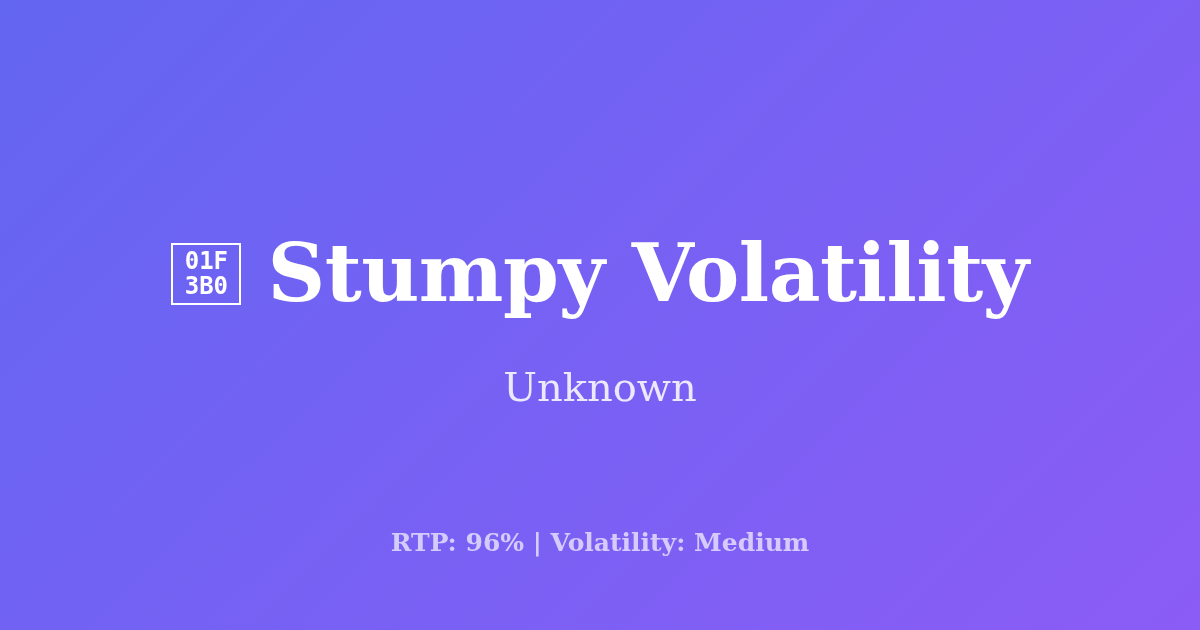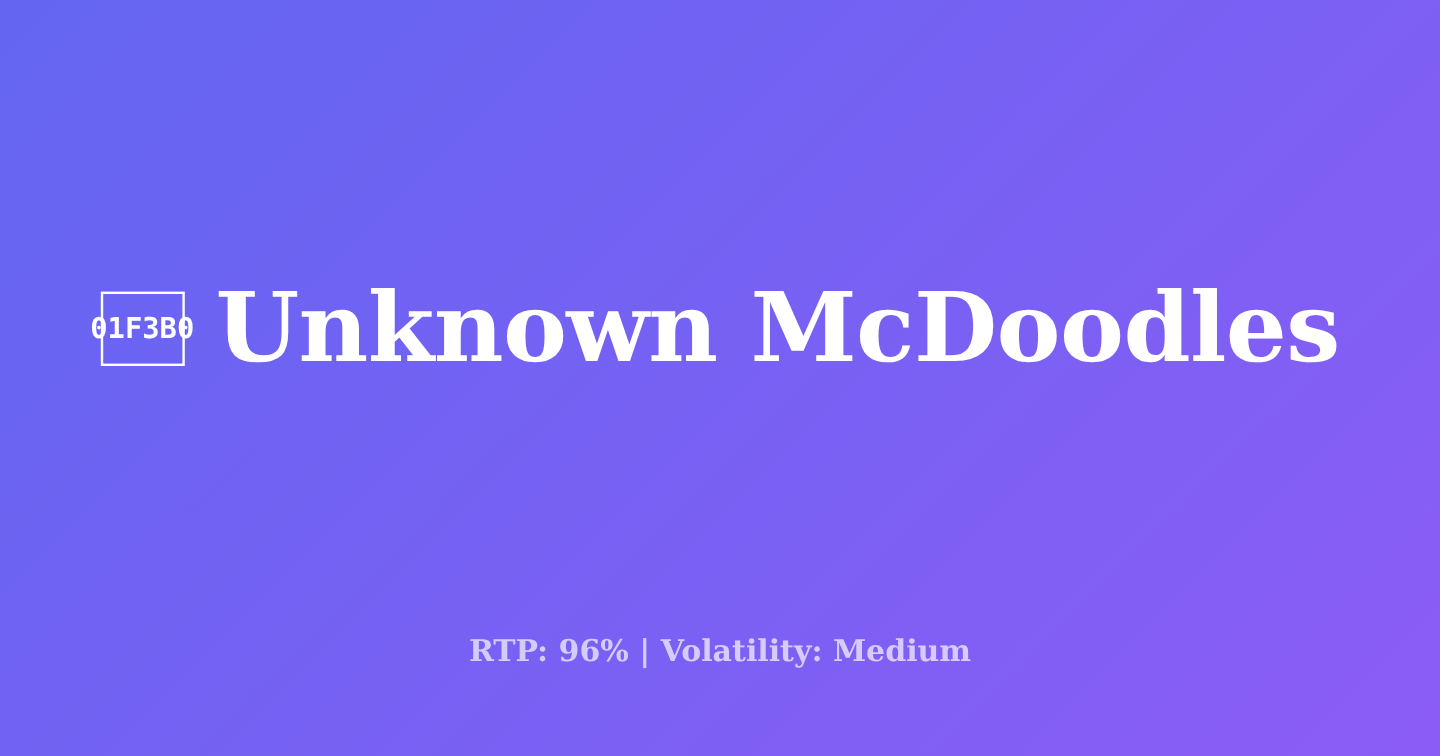--- a/index.html
+++ b/index.html
@@ -37,21 +37,21 @@
     gap: 26px;
     height: 90px;
   }
 
   .tofu-icon {
     box-sizing: border-box;
     width: 70px;
     height: 62px;
     border: 2px solid #ffffff;
     display: flex;
-    flex-direction: row;
+    flex-direction: column;
     align-items: center;
     justify-content: center;
     flex: 0 0 auto;
     margin-top: 2px;
     text-align: center;
   }
   .tofu-icon .tofu-row {
     font-family: "DejaVu Sans Mono", "Liberation Mono", monospace;
     font-size: 24px;
     line-height: 25px;
@@ -106,20 +106,21 @@
 
 <div class="og-card">
 
   <div class="title-row">
 
     <div class="tofu-icon">
       <span class="tofu-row">01F</span>
       <span class="tofu-row">3B0</span>
     </div>
 
-    <h1 class="game-title">Unknown McDoodles</h1>
+    <h1 class="game-title">Stumpy Volatility</h1>
 
   </div>
 
+  <p class="provider">Unknown</p>
 
   <p class="meta-line">RTP: 96% | Volatility: Medium</p>
 
 </div>
 
 </body></html>

